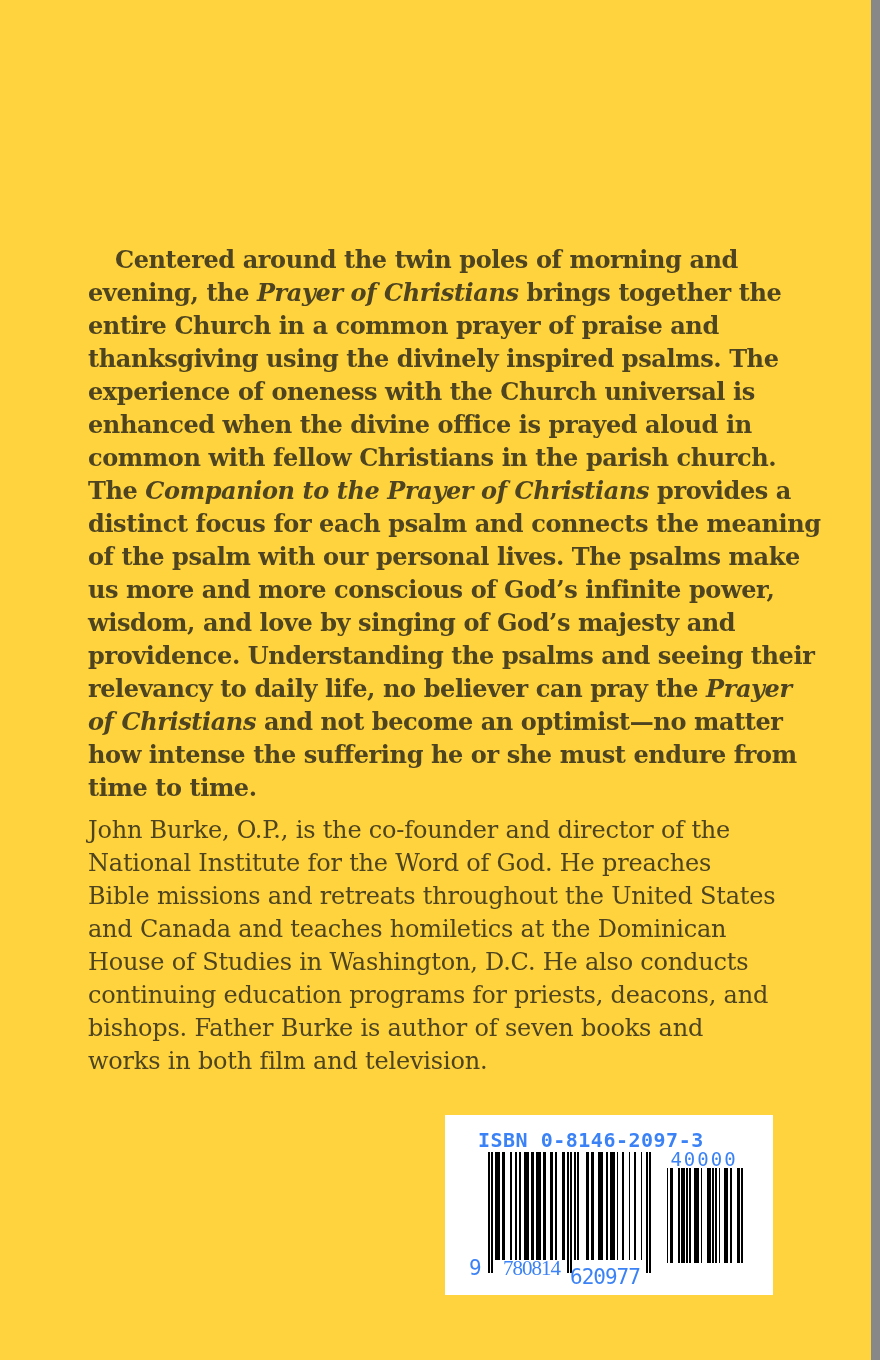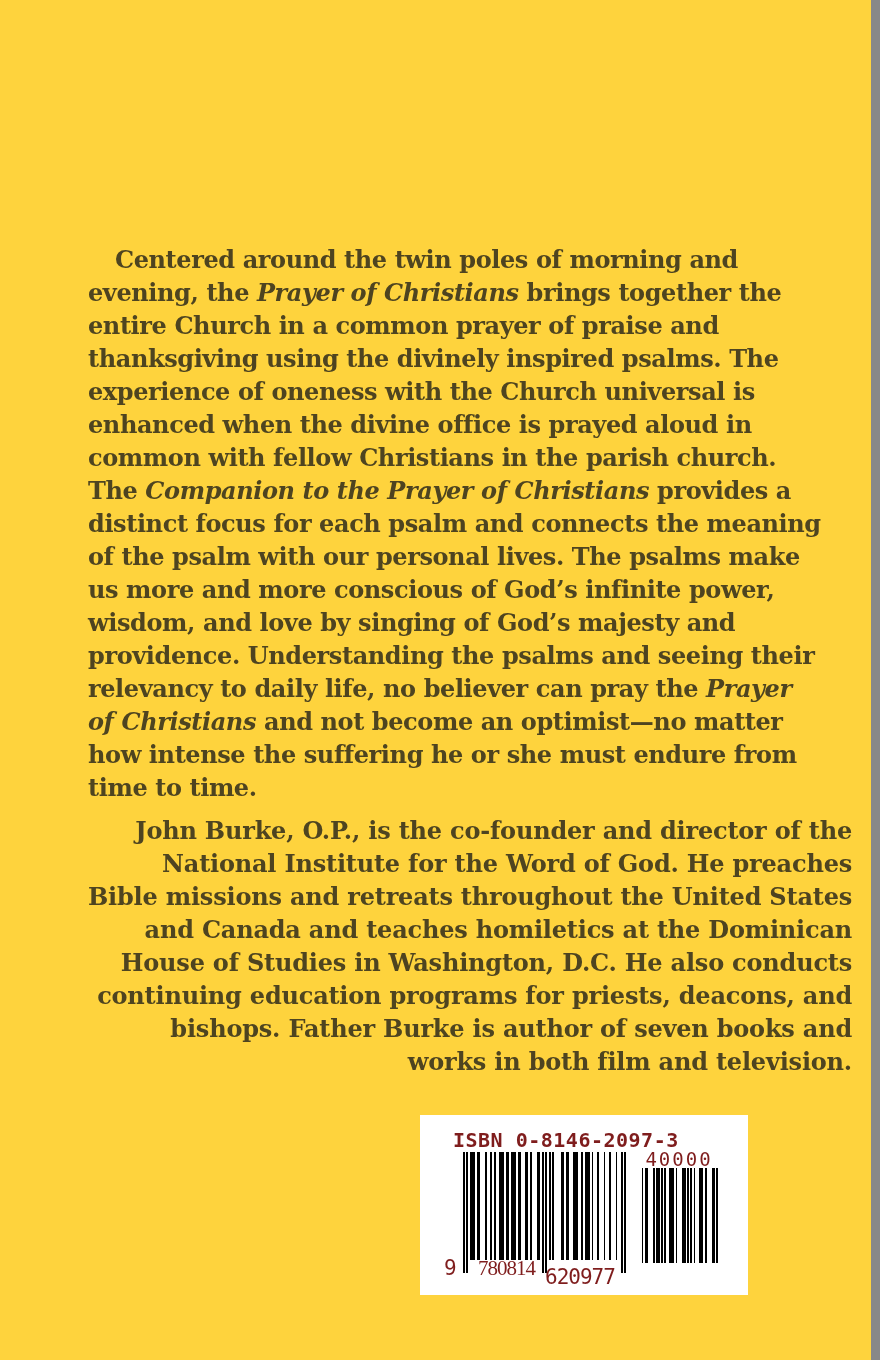--- a/index.html
+++ b/index.html
@@ -12,32 +12,32 @@
     overflow:hidden;
   }
   .blurb { position:absolute; left:88px; top:243px; }
   .para {
     margin:0;
     font-size:24px;
     line-height:33px;
     white-space:nowrap;
   }
   .para.bold    { font-weight:bold;   letter-spacing:-0.4px; }
-  .para.regular { font-weight:bold; letter-spacing:-0.2px;text-align:right; }
+  .para.regular { font-weight:normal; letter-spacing:-0.2px; }
   .para.indent  { text-indent:27px; }
   .para + .para { }
   .para:nth-child(3) { margin-top:10px; }
   .para em { }
 
   .barcode-box {
     position:absolute;
-    left:420px; top:1115px;
+    left:445px; top:1115px;
     width:328px; height:180px;
     background:#ffffff;
-    color:#7f1d1d;
+    color:#3b82f6;
     font-family:"DejaVu Sans Mono", monospace;
   }
   .isbn-label {
     position:absolute; left:33px; top:13px;
     font-size:20px; font-weight:bold; letter-spacing:0.5px;
     white-space:pre;
   }
   .main-barcode { position:absolute; left:43px; top:37px; }
   .supp-barcode { position:absolute; left:220px; top:53px; }
   .supp-digits {

